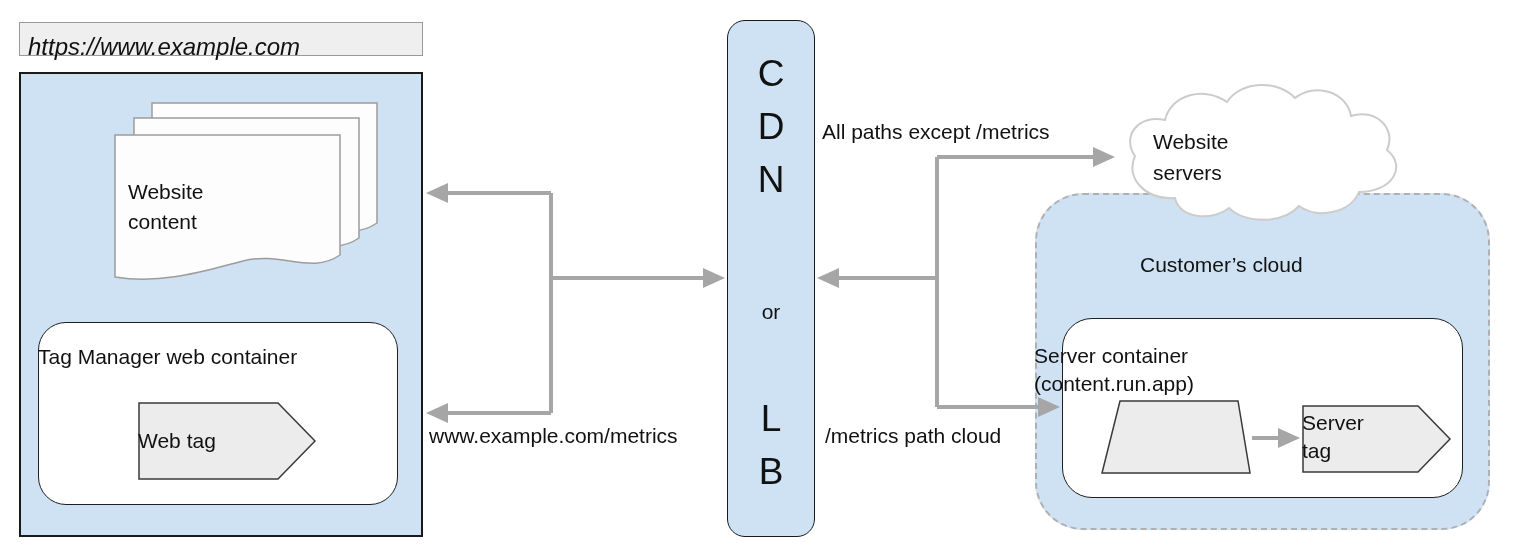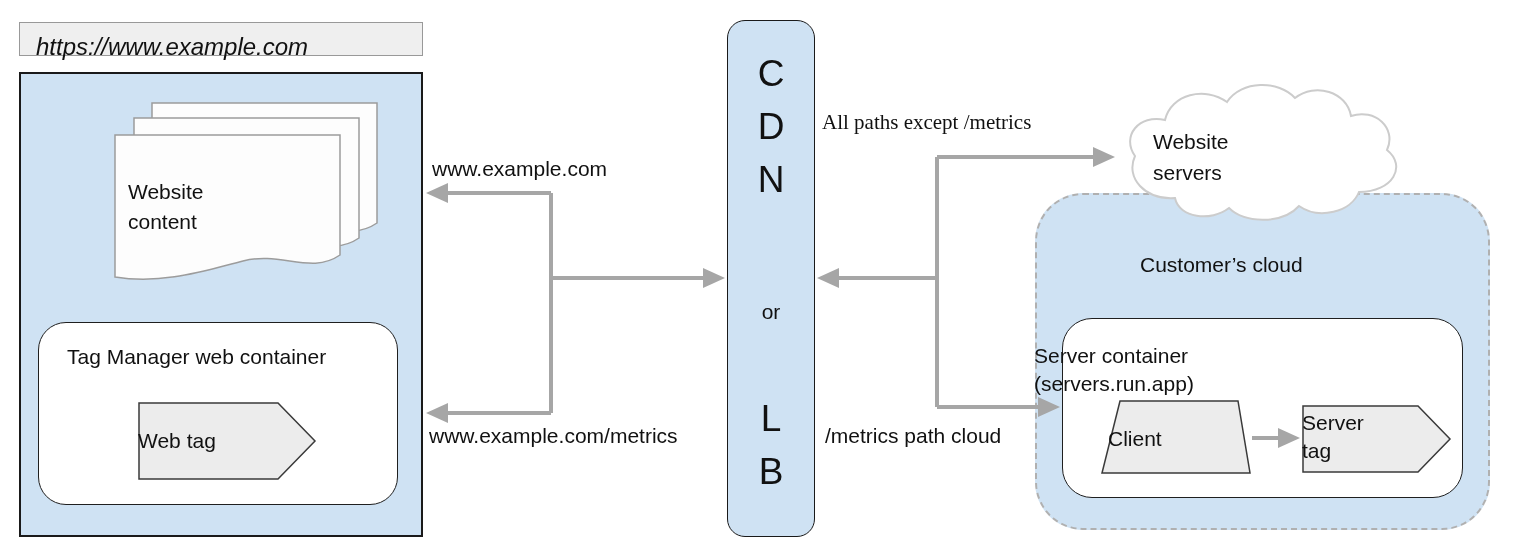--- a/index.html
+++ b/index.html
@@ -9,33 +9,33 @@
     font-family:"Liberation Sans","DejaVu Sans",sans-serif;color:#111;background:#fff;
   }
   .abs{position:absolute;}
   .lbl{font-size:21px;line-height:26px;white-space:nowrap;color:#111;}
   .ctr{text-align:left;}
 
   
   .browser-header{
     left:19px;top:22px;width:404px;height:34px;
     background:#efefef;border:1px solid #999;
-    font-style:italic;font-size:24px;line-height:48px;padding-left:16px;
+    font-style:italic;font-size:24px;line-height:48px;padding-left:8px;
   }
   .browser-body{
     left:19px;top:72px;width:404px;height:465px;
     background:#cfe2f3;border:2px solid #1a1a1a;
   }
   .doc-text{left:128px;top:177px;width:200px;line-height:30px;}
 
   .tag-manager{
     left:38px;top:322px;width:360px;height:183px;
     background:#fff;border:1.5px solid #1f1f1f;border-radius:28px;
   }
-  .tm-title{left:38px;top:344px;width:360px;padding-left:29px;}
+  .tm-title{left:38px;top:344px;width:360px;}
   .webtag-text{left:138px;top:428px;width:142px;}
 
   
   .cdn{
     left:727px;top:20px;width:88px;height:517px;
     background:#cfe2f3;border:1.5px solid #1a1a1a;border-radius:18px;
     display:flex;flex-direction:column;align-items:center;padding-top:26px;
   }
   .cdn-letter{font-size:37px;line-height:53px;}
   .cdn-or{font-size:21px;line-height:40px;margin-top:86px;}
@@ -53,21 +53,21 @@
     left:1062px;top:318px;width:401px;height:180px;
     background:#fff;border:1.5px solid #1f1f1f;border-radius:30px;
   }
   .sc-title{left:1034px;top:342px;width:401px;line-height:28px;}
   .client-text{left:1108px;top:426px;width:132px;}
   .servertag-text{left:1302px;top:409px;width:118px;line-height:28px;}
 
   
   .lbl-www{left:432px;top:156px;}
   .lbl-www-metrics{left:429px;top:423px;}
-  .lbl-all-paths{left:822px;top:109px;font-family:Liberation Serif, serif;}
+  .lbl-all-paths{left:822px;top:119px;}
   .lbl-metrics-only{left:825px;top:423px;}
 
   svg{display:block;}
   .overlay{pointer-events:none;}
 </style>
 </head>
 <body>
 
 <div id="canvas">
 
@@ -111,26 +111,25 @@
              C170,146 132,146 116,130 C98,144 66,140 62,120 Z" fill="#ffffff" stroke="#cccccc" stroke-width="2"></path>
   </svg>
   <div class="abs lbl ctr cloud-text">
     <div>Website</div>
     <div>servers</div>
   </div>
 
   <div class="abs server-container"></div>
   <div class="abs lbl ctr sc-title">
     <div>Server container</div>
-    <div>(servers.run.app)</div>
+    <div>(content.run.app)</div>
   </div>
   <svg class="abs" style="left:1100px;top:400px;" width="152" height="74" viewBox="0 0 152 74">
     <polygon points="20,1 138,1 150,73 2,73" fill="#ececec" stroke="#3a3a3a" stroke-width="1.5"></polygon>
   </svg>
-  <div class="abs lbl ctr client-text">Client</div>
   <svg class="abs" style="left:1302px;top:405px;" width="150" height="68" viewBox="0 0 150 68">
     <polygon points="1,1 116,1 148,34 116,67 1,67" fill="#ececec" stroke="#3a3a3a" stroke-width="1.5"></polygon>
   </svg>
   <div class="abs lbl ctr servertag-text">
     <div>Server</div>
     <div>tag</div>
   </div>
 
   <svg class="abs overlay" style="left:0;top:0;" width="1513" height="557" viewBox="0 0 1513 557">
     <g stroke="#a6a6a6" stroke-width="4" fill="none">
@@ -148,18 +147,17 @@
       <polygon points="426,193 448,183 448,203"></polygon>
       <polygon points="426,413 448,403 448,423"></polygon>
       <polygon points="725,278 703,268 703,288"></polygon>
       <polygon points="817,278 839,268 839,288"></polygon>
       <polygon points="1115,157 1093,147 1093,167"></polygon>
       <polygon points="1060,407 1038,397 1038,417"></polygon>
       <polygon points="1300,438 1278,428 1278,448"></polygon>
     </g>
   </svg>
 
-  <div class="abs lbl lbl-www">www.example.com</div>
   <div class="abs lbl lbl-www-metrics">www.example.com/metrics</div>
   <div class="abs lbl lbl-all-paths">All paths except /metrics</div>
   <div class="abs lbl lbl-metrics-only">/metrics path cloud</div>
 
 </div>
 
 </body></html>

